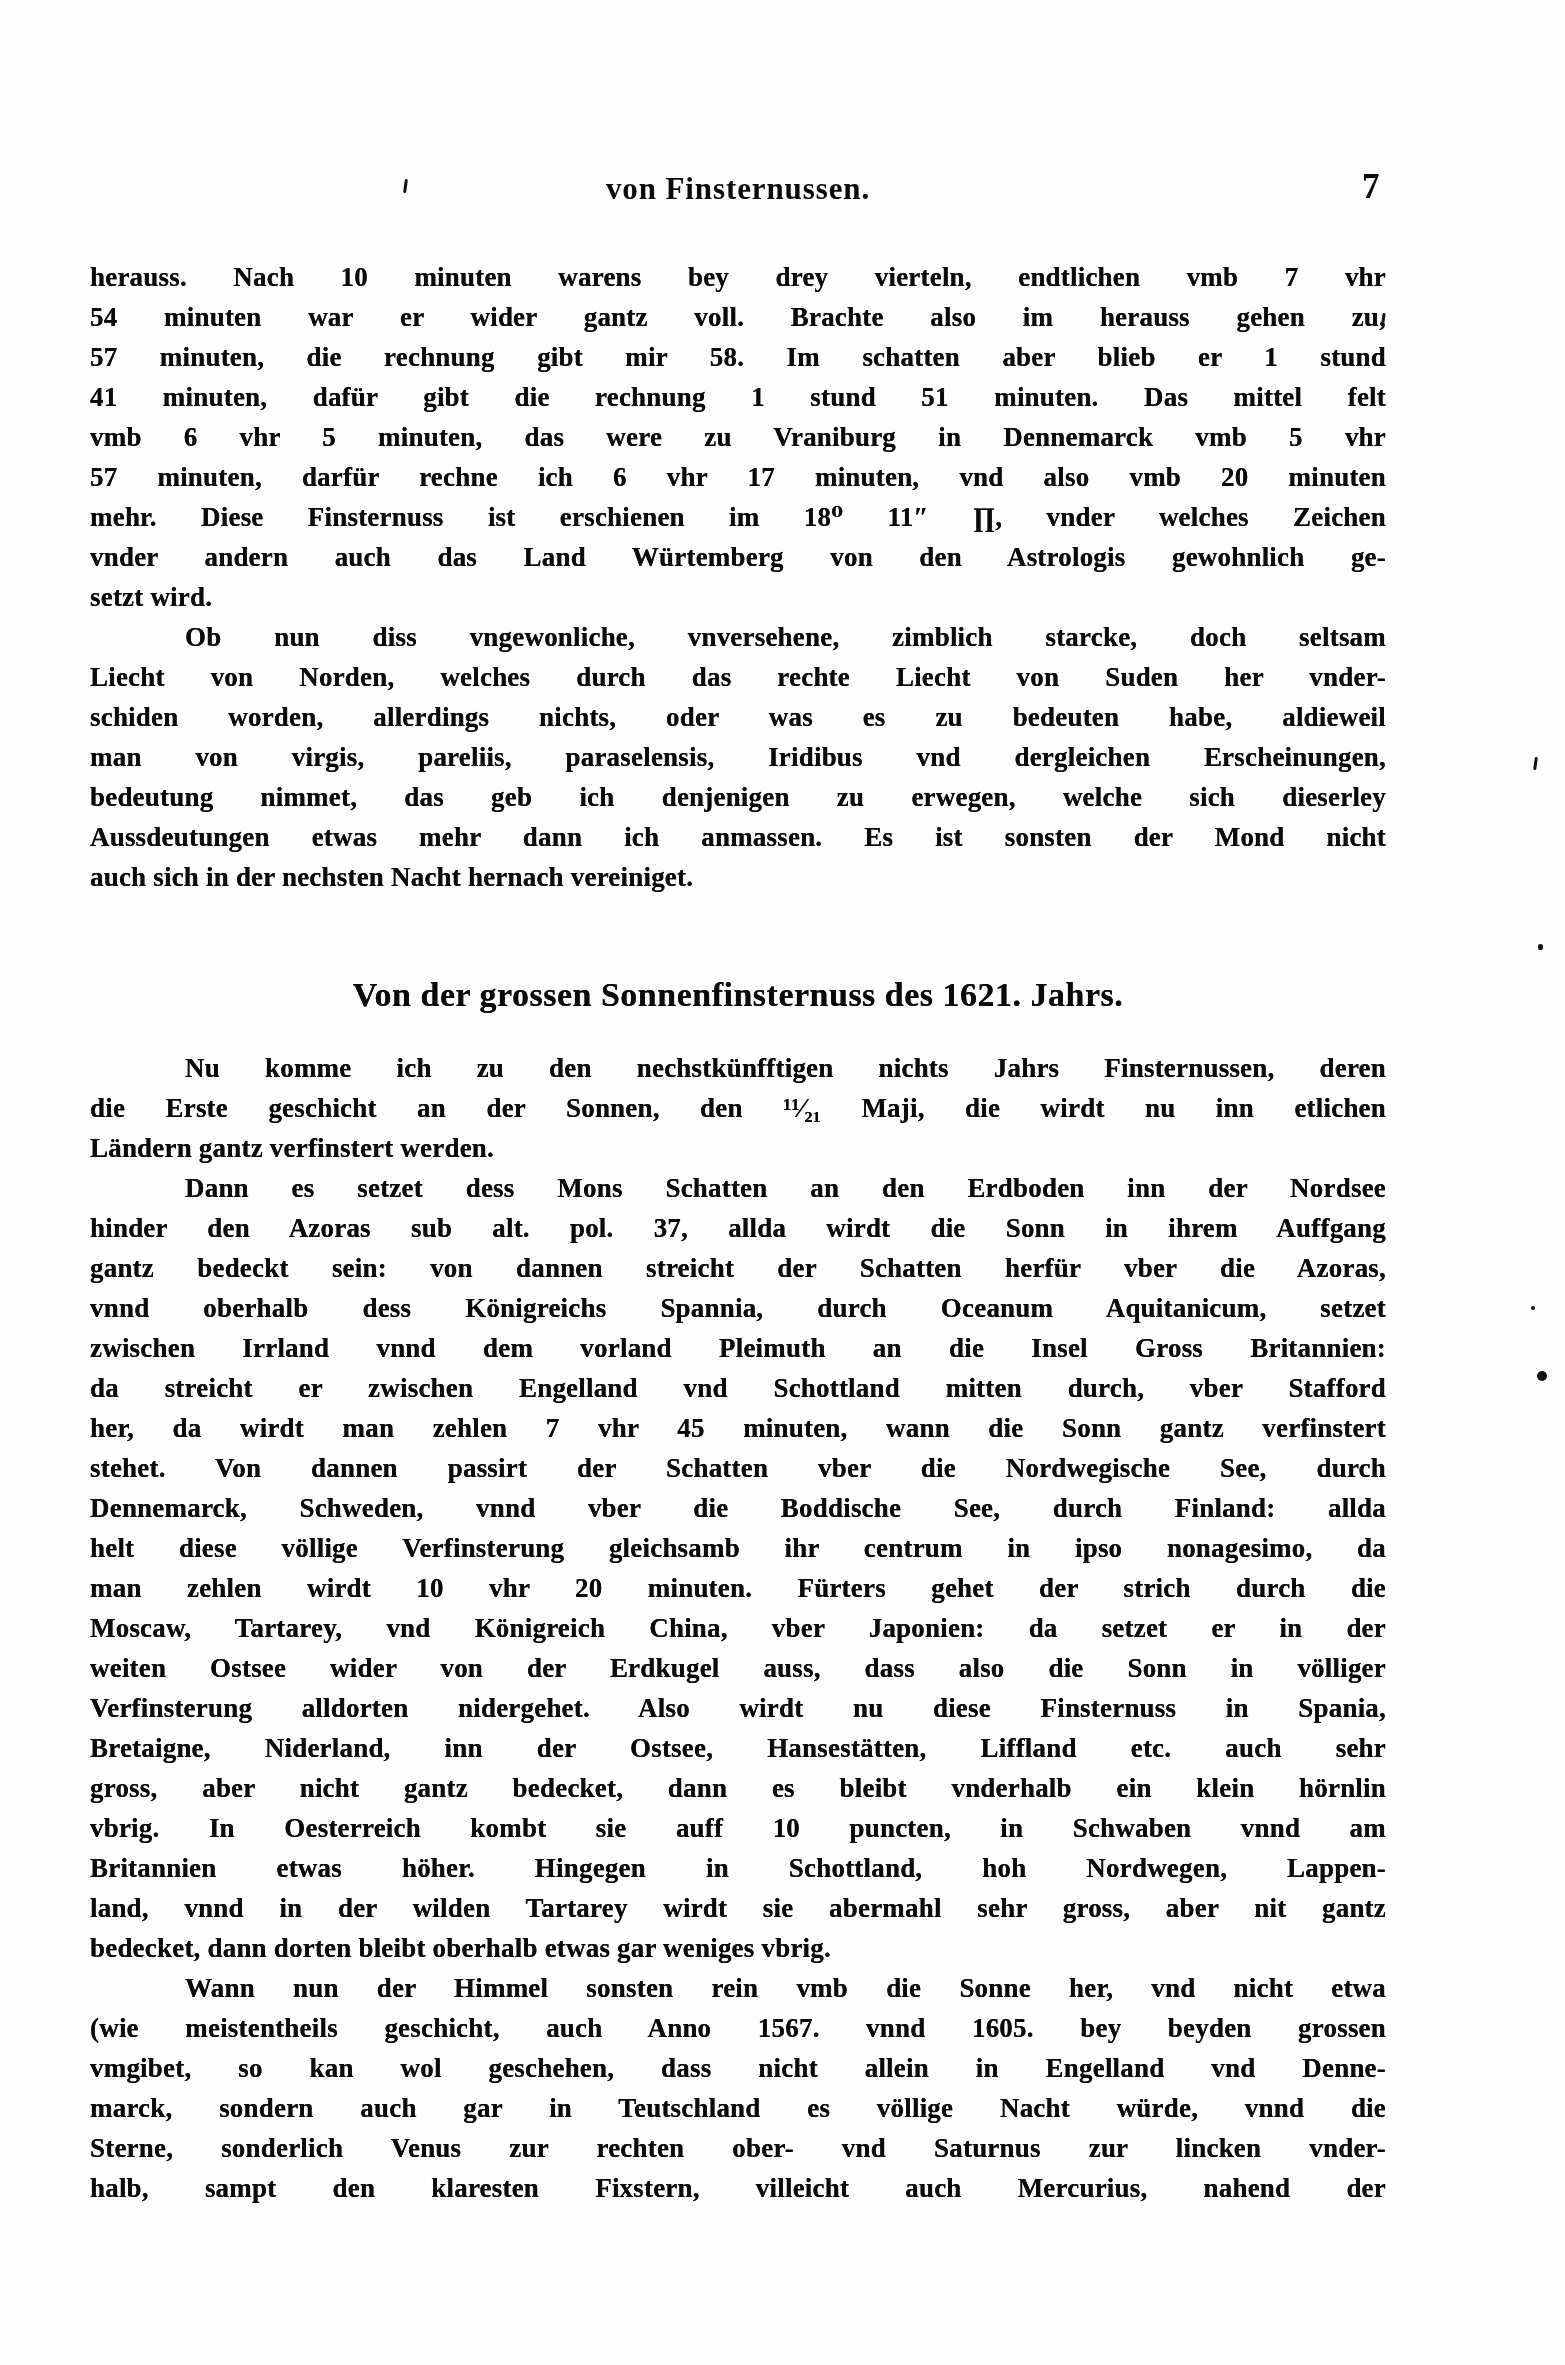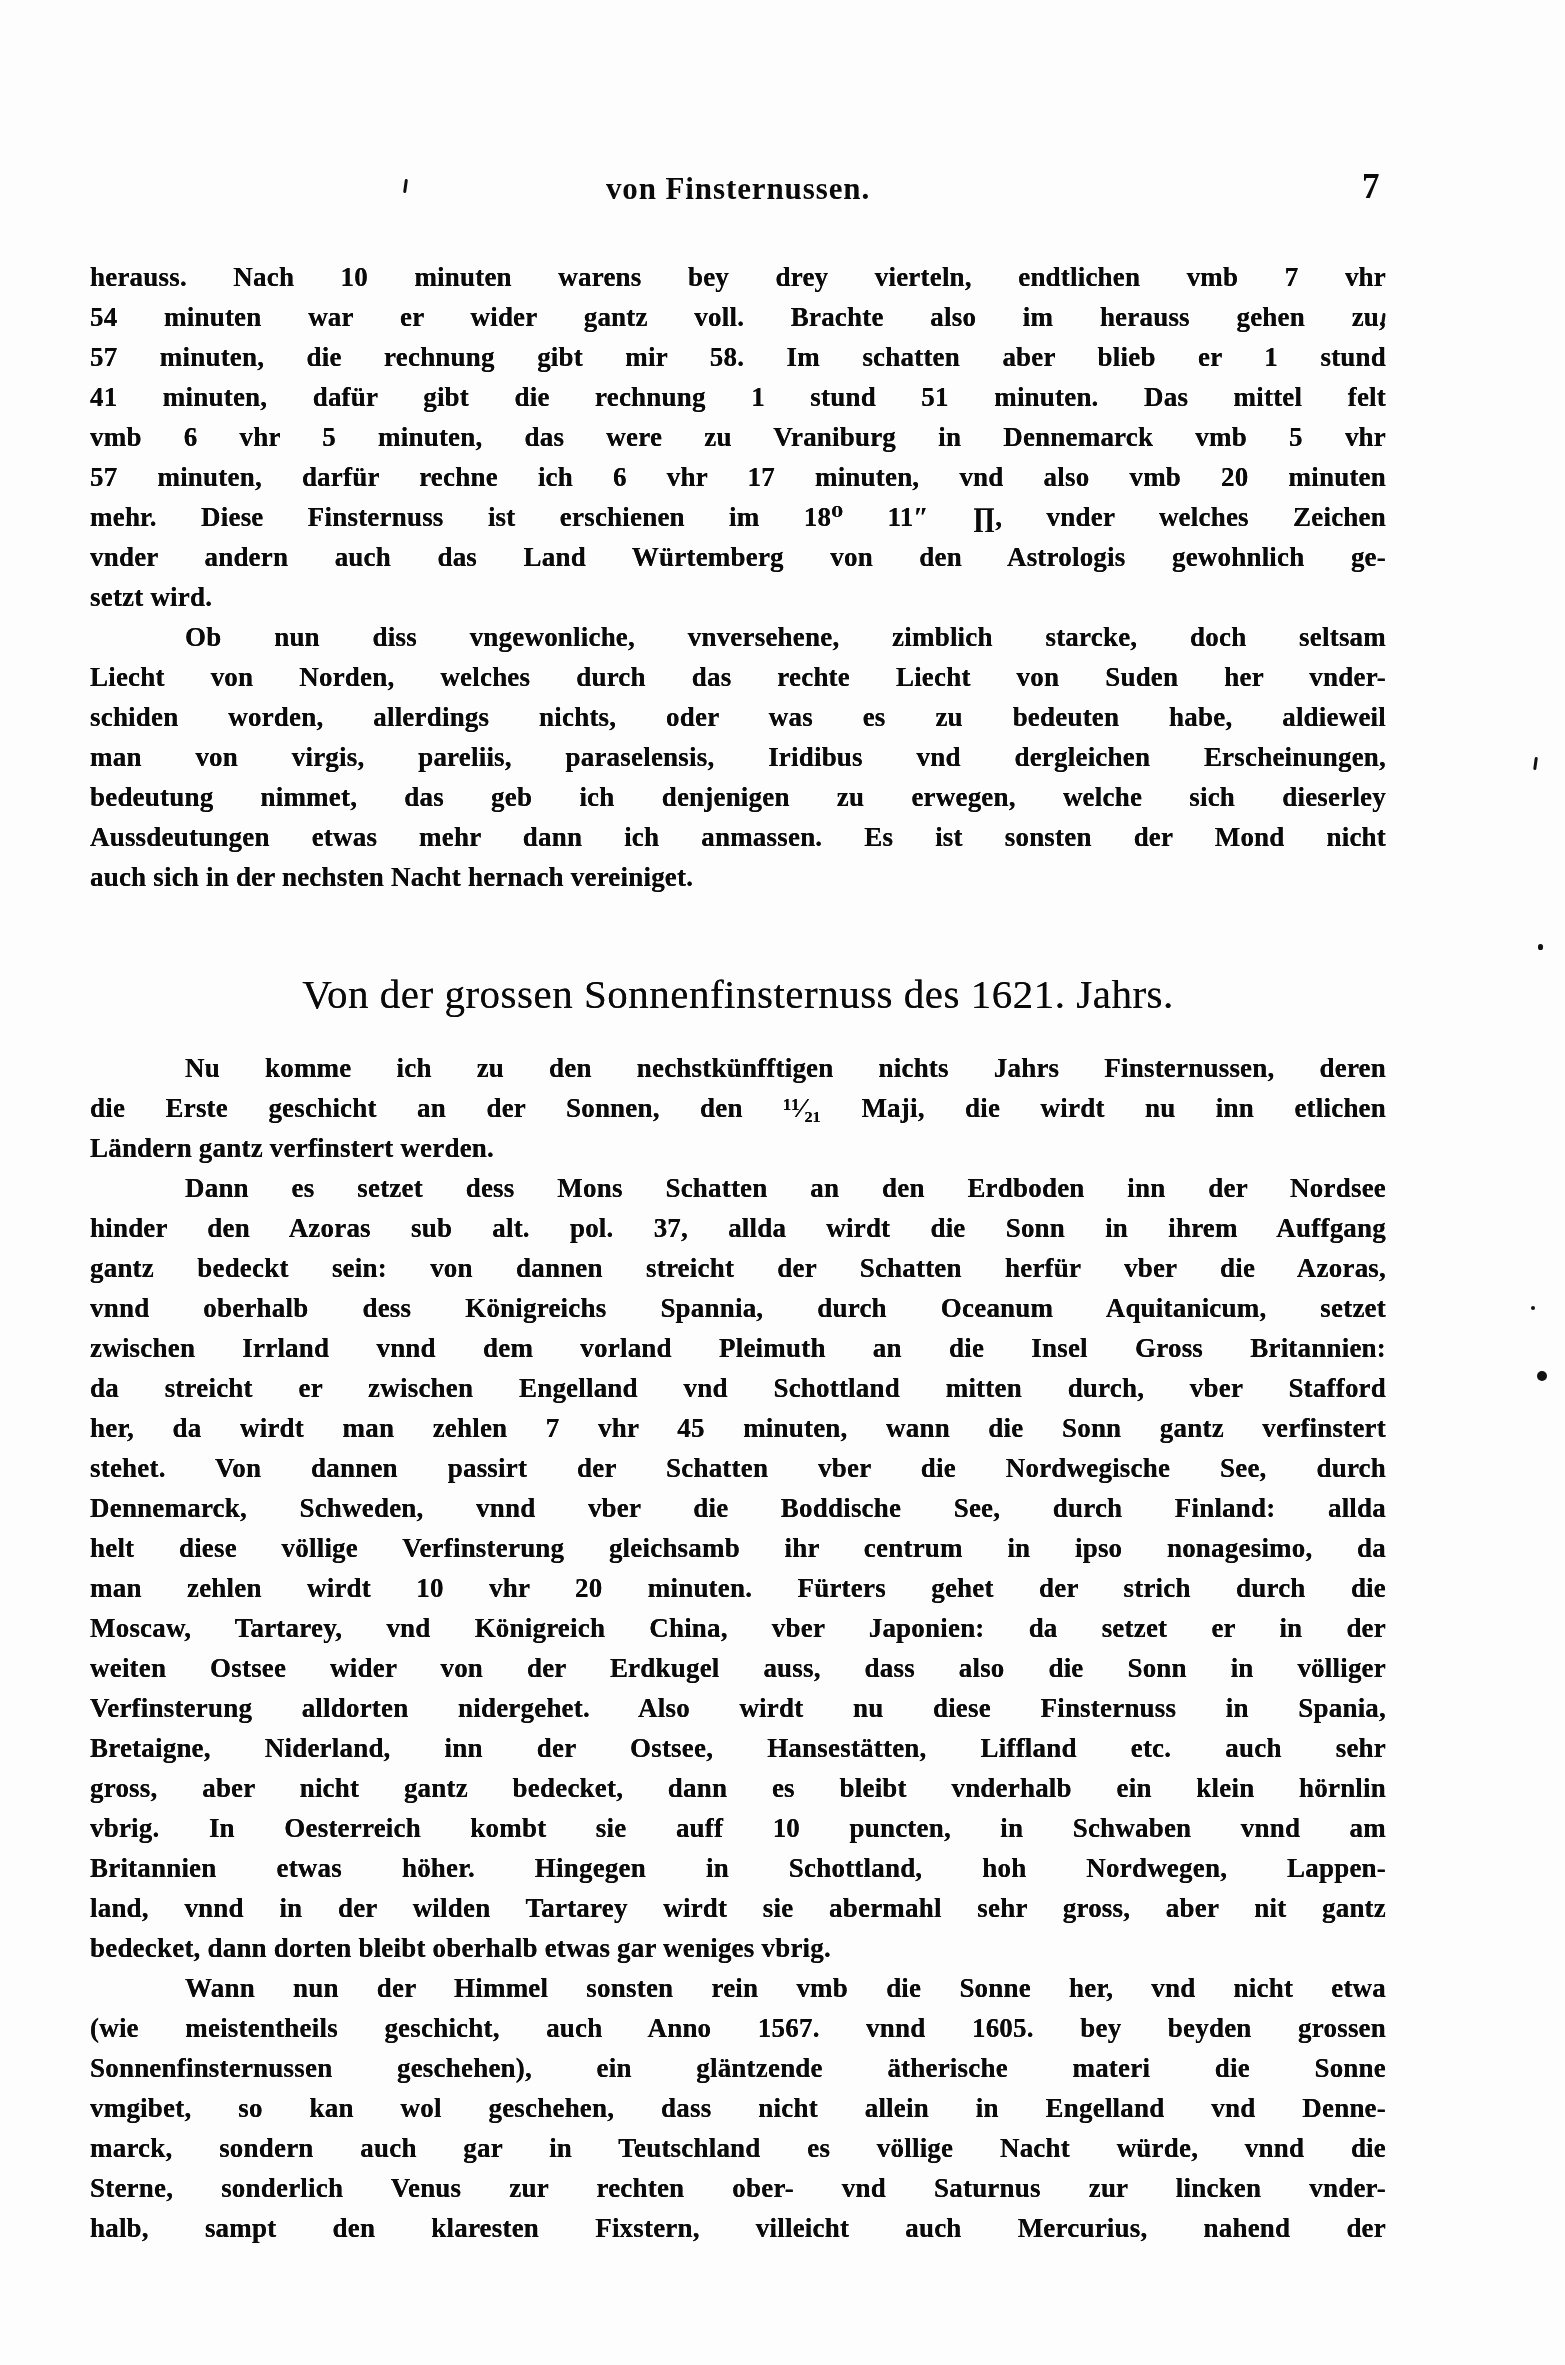--- a/index.html
+++ b/index.html
@@ -58,23 +58,23 @@
     letter-spacing: 0.2px;
     text-shadow: 0 0 0.5px rgba(0,0,0,0.85);
     white-space: nowrap;
   }
   .line.indent { text-indent: 95px; }
   .line.short {
     text-align: left;
     text-align-last: left;
   }
   .section-heading {
-    font-size: 41px;
+    font-size: 34px;
     line-height: 53px;
-    font-weight: normal;
+    font-weight: bold;
     text-align: center;
     margin-top: 71px;
     margin-bottom: 27.4px;
     letter-spacing: 0.5px;
     text-shadow: 0 0 0.5px rgba(0,0,0,0.85);
   }
   
   .speck {
     position: absolute;
     background: #111;
@@ -143,21 +143,20 @@
       <div class="line">gross, aber nicht gantz bedecket, dann es bleibt vnderhalb ein klein hörnlin</div>
       <div class="line">vbrig.  In Oesterreich kombt sie auff 10 puncten, in Schwaben vnnd am</div>
       <div class="line">Britannien etwas höher.  Hingegen in Schottland, hoh Nordwegen, Lappen-</div>
       <div class="line">land, vnnd in der wilden Tartarey wirdt sie abermahl sehr gross, aber nit gantz</div>
       <div class="line short">bedecket, dann dorten bleibt oberhalb etwas gar weniges vbrig.</div>
     </div>
 
     <div class="paragraph">
       <div class="line indent">Wann nun der Himmel sonsten rein vmb die Sonne her, vnd nicht etwa</div>
       <div class="line">(wie meistentheils geschicht, auch Anno 1567. vnnd 1605. bey beyden grossen</div>
-      <div class="line">Sonnenfinsternussen geschehen), ein gläntzende ätherische materi die Sonne</div>
       <div class="line">vmgibet, so kan wol geschehen, dass nicht allein in Engelland vnd Denne-</div>
       <div class="line">marck, sondern auch gar in Teutschland es völlige Nacht würde, vnnd die</div>
       <div class="line">Sterne, sonderlich Venus zur rechten ober- vnd Saturnus zur lincken vnder-</div>
       <div class="line">halb, sampt den klaresten Fixstern, villeicht auch Mercurius, nahend der</div>
     </div>
 
   </div>
 
   <div class="speck speck-tick" style="left:404px; top:179px; height:14px;"></div>
   <div class="speck speck-tick" style="left:1382px; top:313px; height:10.4px;"></div>

